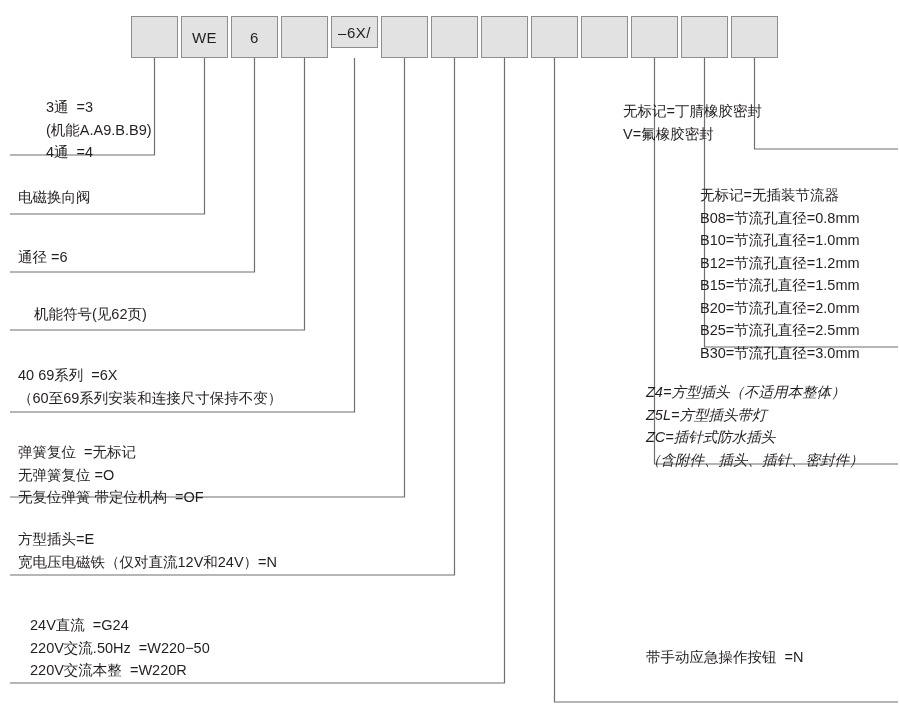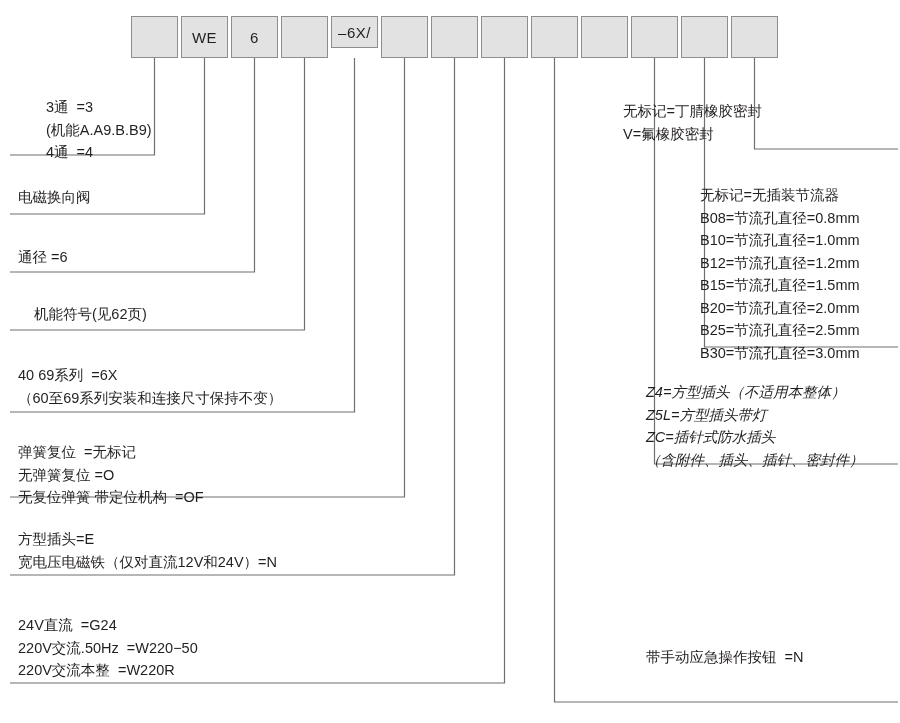--- a/index.html
+++ b/index.html
@@ -82,21 +82,21 @@
       <div class="txt" style="left: 18px; top: 186px; text-align: center;">电磁换向阀</div>
       <div class="txt" style="left: 18px; top: 246px;">通径 =6</div>
       <div class="txt" style="left: 34px; top: 303px;">机能符号(见62页)</div>
       <div class="txt" style="left: 18px; top: 364px;">40 69系列  =6X
 （60至69系列安装和连接尺寸保持不变）</div>
       <div class="txt" style="left: 18px; top: 441px;">弹簧复位  =无标记
 无弹簧复位 =O
 无复位弹簧 带定位机构  =OF</div>
       <div class="txt" style="left: 18px; top: 528px;">方型插头=E
 宽电压电磁铁（仅对直流12V和24V）=N</div>
-      <div class="txt" style="left: 18px; top: 614px;">24V直流  =G24
+      <div class="txt" style="left: 30px; top: 614px;">24V直流  =G24
 220V交流.50Hz  =W220−50
 220V交流本整  =W220R</div>
     </div>
   <div id="right-layer">
       <div class="txt right-al" style="left: 623px; top: 100px; width: 260px;">无标记=丁腈橡胶密封
 V=氟橡胶密封</div>
       <div class="txt" style="left: 700px; top: 184px; width: 190px;">无标记=无插装节流器
 B08=节流孔直径=0.8mm
 B10=节流孔直径=1.0mm
 B12=节流孔直径=1.2mm

